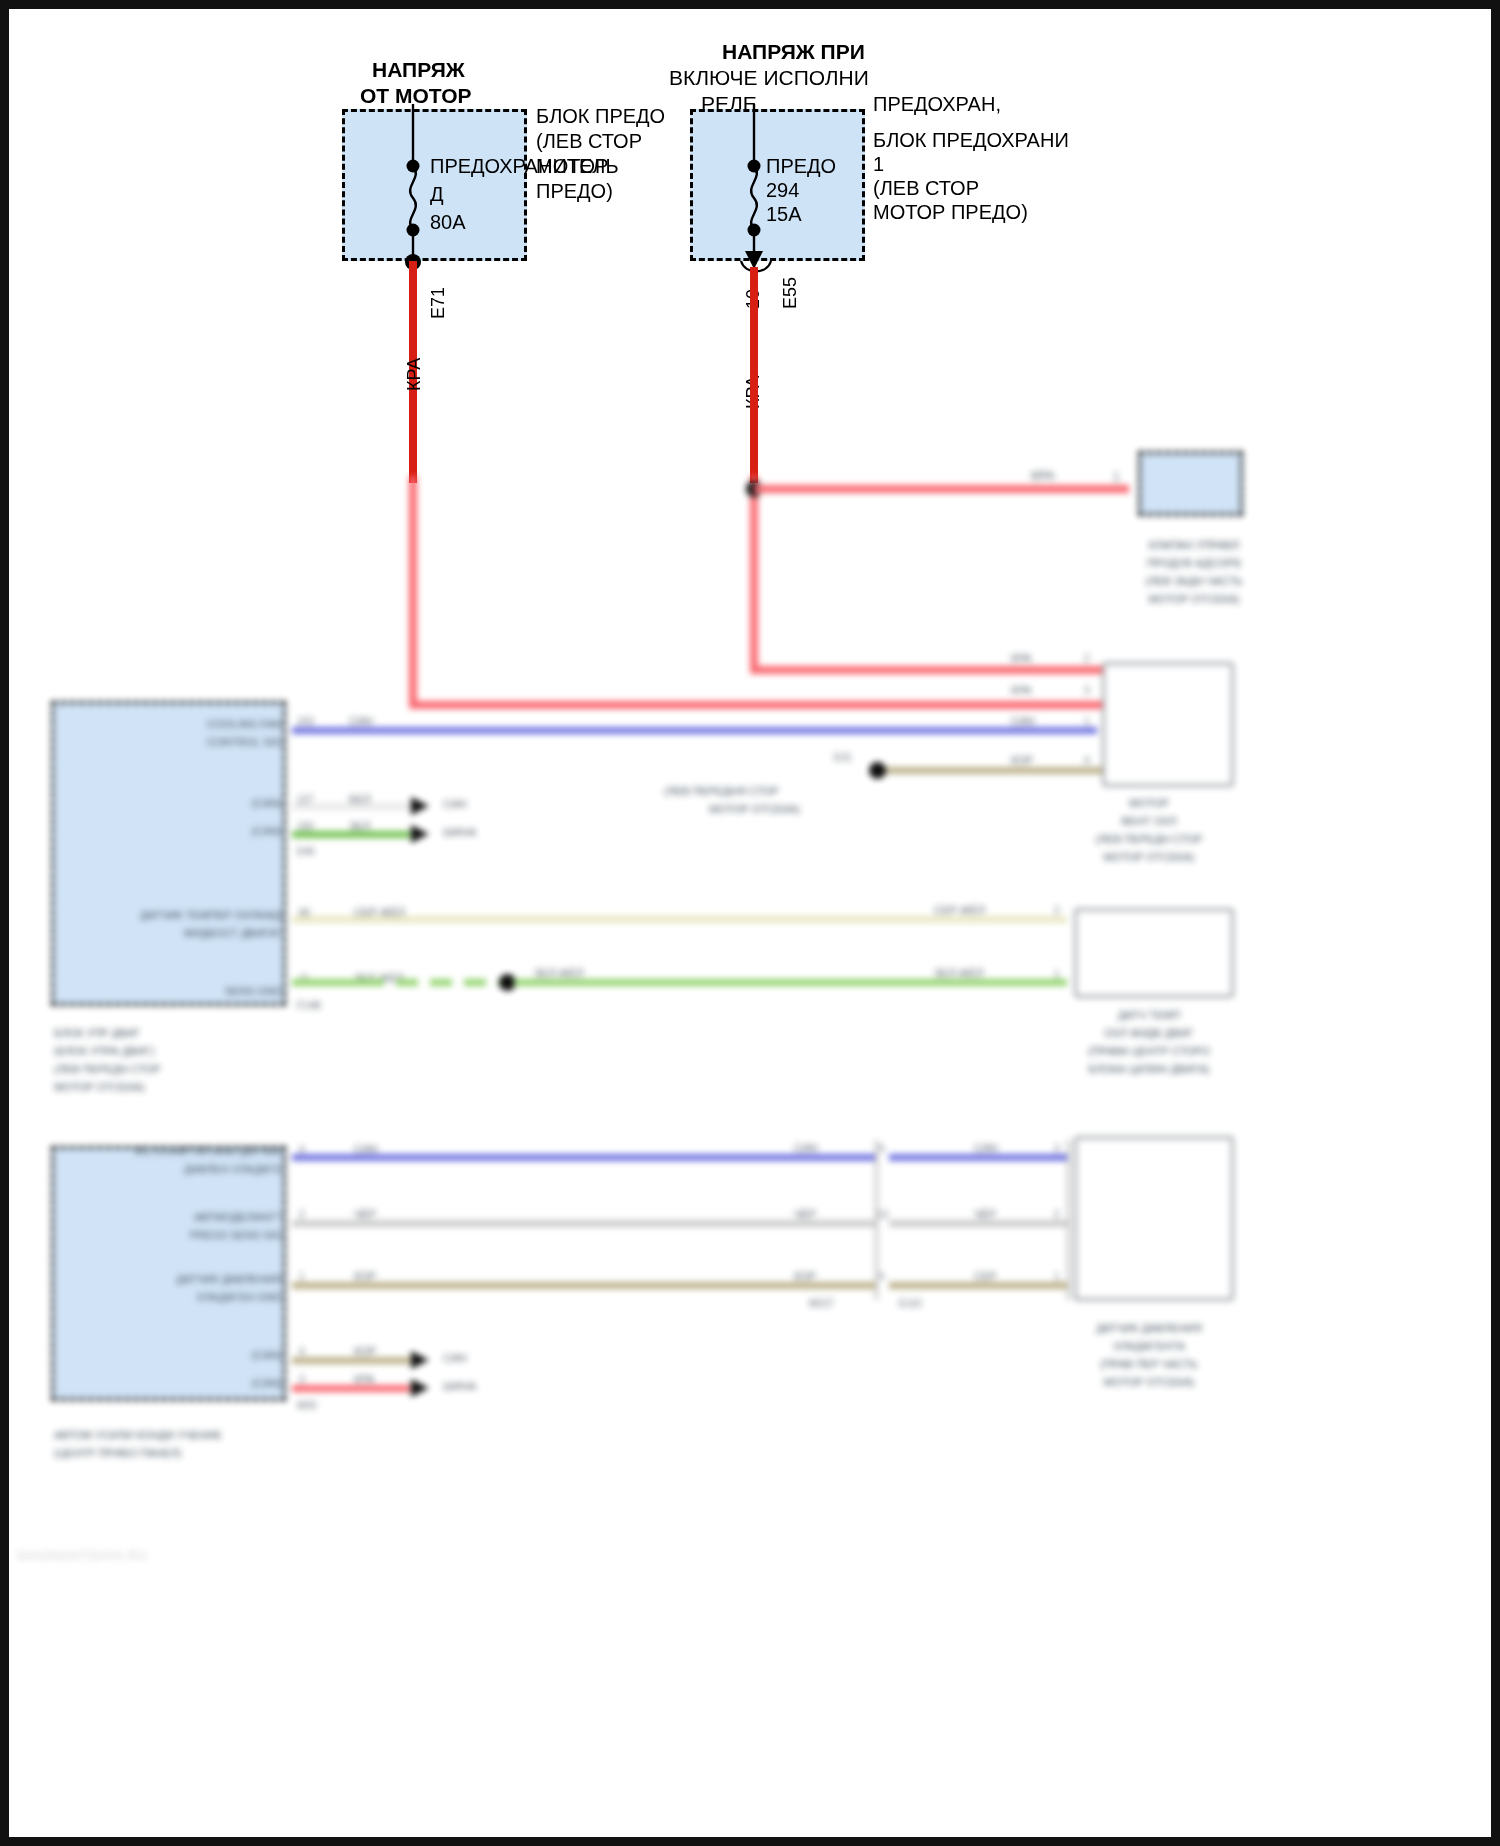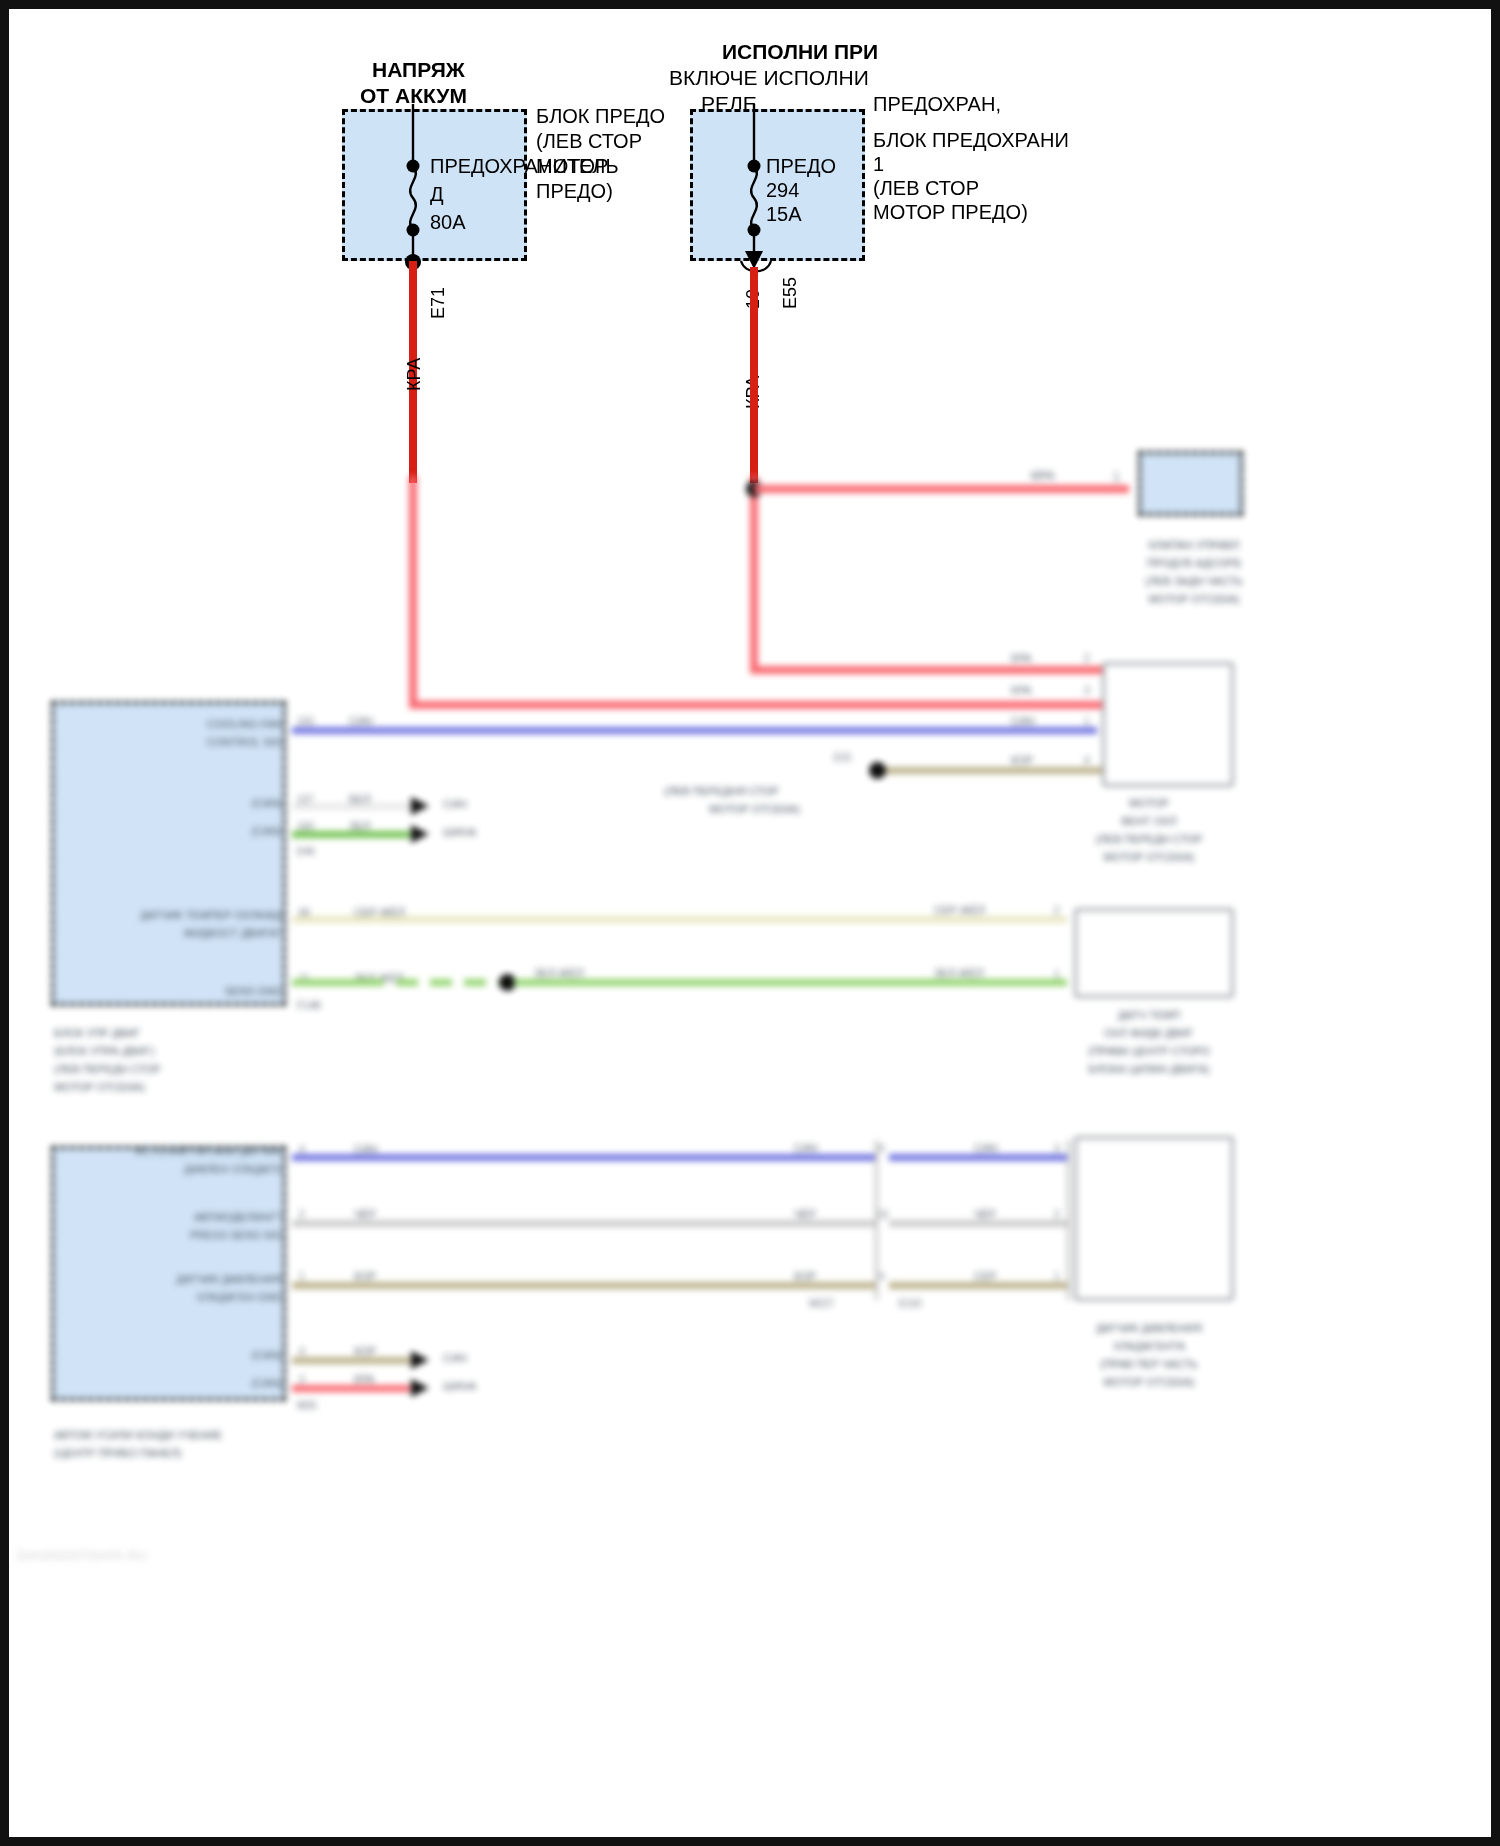--- a/index.html
+++ b/index.html
@@ -39,21 +39,21 @@
   .watermark{position:absolute;font-size:13px;color:#cfcfcf;letter-spacing:.5px;}
 </style>
 </head>
 <body>
 
 <div id="page">
 
   <div id="sharp-layer">
 
     <div class="lbl" style="left:363px;top:48px;font-size:21px;font-weight:700;">НАПРЯЖ</div>
-    <div class="lbl" style="left:351px;top:74px;font-size:21px;font-weight:700;">ОТ АККУМ</div>
+    <div class="lbl" style="left:351px;top:74px;font-size:21px;font-weight:700;">ОТ МОТОР</div>
 
     <div class="fusebox" style="left:333px;top:100px;width:185px;height:152px;"></div>
 
     <svg style="position:absolute;left:325px;top:95px;width:200px;height:170px;">
       <line x1="79" y1="0" x2="79" y2="62" stroke="#000" stroke-width="2.4"></line>
       <path d="M79 62 C 89 74, 69 82, 79 94 C 89 106, 69 114, 79 126" stroke="#000" stroke-width="2.4" fill="none"></path>
       <line x1="79" y1="126" x2="79" y2="160" stroke="#000" stroke-width="2.4"></line>
       <circle cx="79" cy="62" r="6.5" fill="#000"></circle>
       <circle cx="79" cy="126" r="6.5" fill="#000"></circle>
     </svg>
@@ -67,21 +67,21 @@
     <div class="lbl" style="left:527px;top:145px;font-size:20px;">МОТОР</div>
     <div class="lbl" style="left:527px;top:170px;font-size:20px;">ПРЕДО)</div>
 
     <div class="bigdot" style="left:396px;top:245px;width:16px;height:16px;"></div>
 
     <div class="wire" style="left:400px;top:252px;width:8px;height:222px;background:#d81f14;"></div>
 
     <div class="vlbl" style="left:420px;top:310px;font-size:18px;">E71</div>
     <div class="vlbl" style="left:396px;top:382px;font-size:18px;">КРА</div>
 
-    <div class="lbl" style="left:713px;top:30px;font-size:21px;font-weight:700;">ИСПОЛНИ ПРИ</div>
+    <div class="lbl" style="left:713px;top:30px;font-size:21px;font-weight:700;">НАПРЯЖ ПРИ</div>
     <div class="lbl" style="left:660px;top:56px;font-size:21px;font-weight:400;">ВКЛЮЧЕ ИСПОЛНИ</div>
     <div class="lbl" style="left:692px;top:82px;font-size:21px;font-weight:400;">РЕЛЕ</div>
 
     <div class="fusebox" style="left:681px;top:100px;width:175px;height:152px;"></div>
 
     <svg style="position:absolute;left:675px;top:95px;width:200px;height:175px;">
       <line x1="70" y1="0" x2="70" y2="62" stroke="#000" stroke-width="2.4"></line>
       <path d="M70 62 C 80 74, 60 82, 70 94 C 80 106, 60 114, 70 126" stroke="#000" stroke-width="2.4" fill="none"></path>
       <line x1="70" y1="126" x2="70" y2="152" stroke="#000" stroke-width="2.4"></line>
       <circle cx="70" cy="62" r="6.5" fill="#000"></circle>

